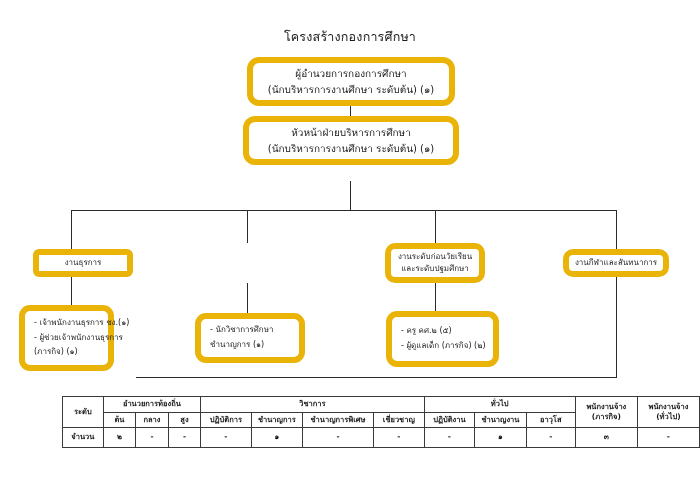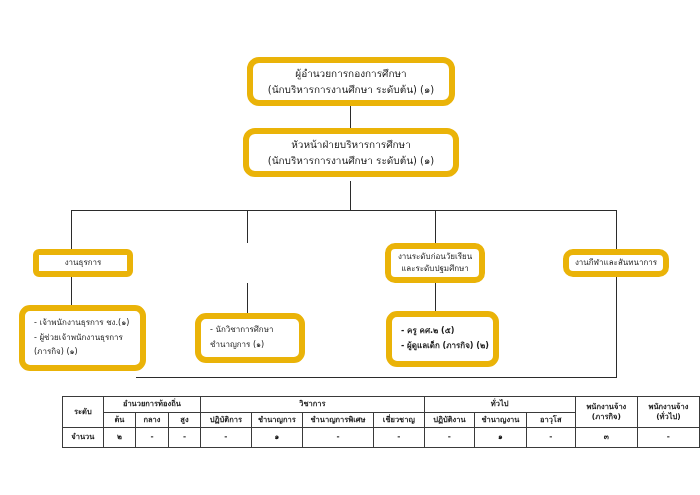--- a/index.html
+++ b/index.html
@@ -46,43 +46,43 @@
     text-align: center;
     z-index: 3;
   }
   .node .line {
     display: block;
     white-space: nowrap;
     line-height: 1.55;
   }
 
   .node-top    { left: 247px; top: 57px;  width: 208px; height: 49px; font-size: 10px; }
-  .node-second { left: 243px; top: 128px; width: 216px; height: 49px; font-size: 10px; }
+  .node-second { left: 243px; top: 116px; width: 216px; height: 49px; font-size: 10px; }
 
   .group {
     font-size: 8px;
     border-radius: 10px;
   }
   .g1 { left: 33px;  top: 249px; width: 100px;  height: 28px; border-radius: 6px; }
   .g2 { left: 201px; top: 243px; width: 92px;  height: 40px; }
   .g3 { left: 385px; top: 243px; width: 100px; height: 40px; }
   .g4 { left: 563px; top: 249px; width: 106px; height: 28px; }
 
   .detail {
     font-size: 8px;
     border-radius: 11px;
     align-items: flex-start;
     justify-content: center;
     text-align: left;
     padding: 4px 9px;
   }
   .detail .line { line-height: 1.85; }
-  .d1 { left: 19px;  top: 305px; width: 127px; height: 66px; }
+  .d1 { left: 19px;  top: 305px; width: 95px; height: 66px; }
   .d2 { left: 195px; top: 313px; width: 110px; height: 50px; text-align: right; }
-  .d3 { left: 386px; top: 311px; width: 113px; height: 56px; font-weight: bold; }
+  .d3 { left: 386px; top: 311px; width: 113px; height: 56px; }
 
   
   .conn {
     position: absolute;
     background: #2b2b2b;
     z-index: 1;
   }
   .v { width: 1px; }
   .h { height: 1px; }
 
@@ -111,20 +111,21 @@
   .col-sm     { width: 31px; border-radius: 6px; }
   .col-md     { width: 50px; }
   .col-lg     { width: 70px; }
   .col-emp    { width: 62px; margin-top: 32px; }
 </style>
 </head>
 <body>
 
 <div id="page">
 
+  <div class="chart-title">โครงสร้างกองการศึกษา</div>
 
   <div class="node node-top">
     <span class="line">ผู้อำนวยการกองการศึกษา</span>
     <span class="line">(นักบริหารการงานศึกษา ระดับต้น)  (๑)</span>
   </div>
 
   <div class="conn v" style="left:350px; top:106px; height:26px;"></div>
 
   <div class="node node-second">
     <span class="line">หัวหน้าฝ่ายบริหารการศึกษา</span>

